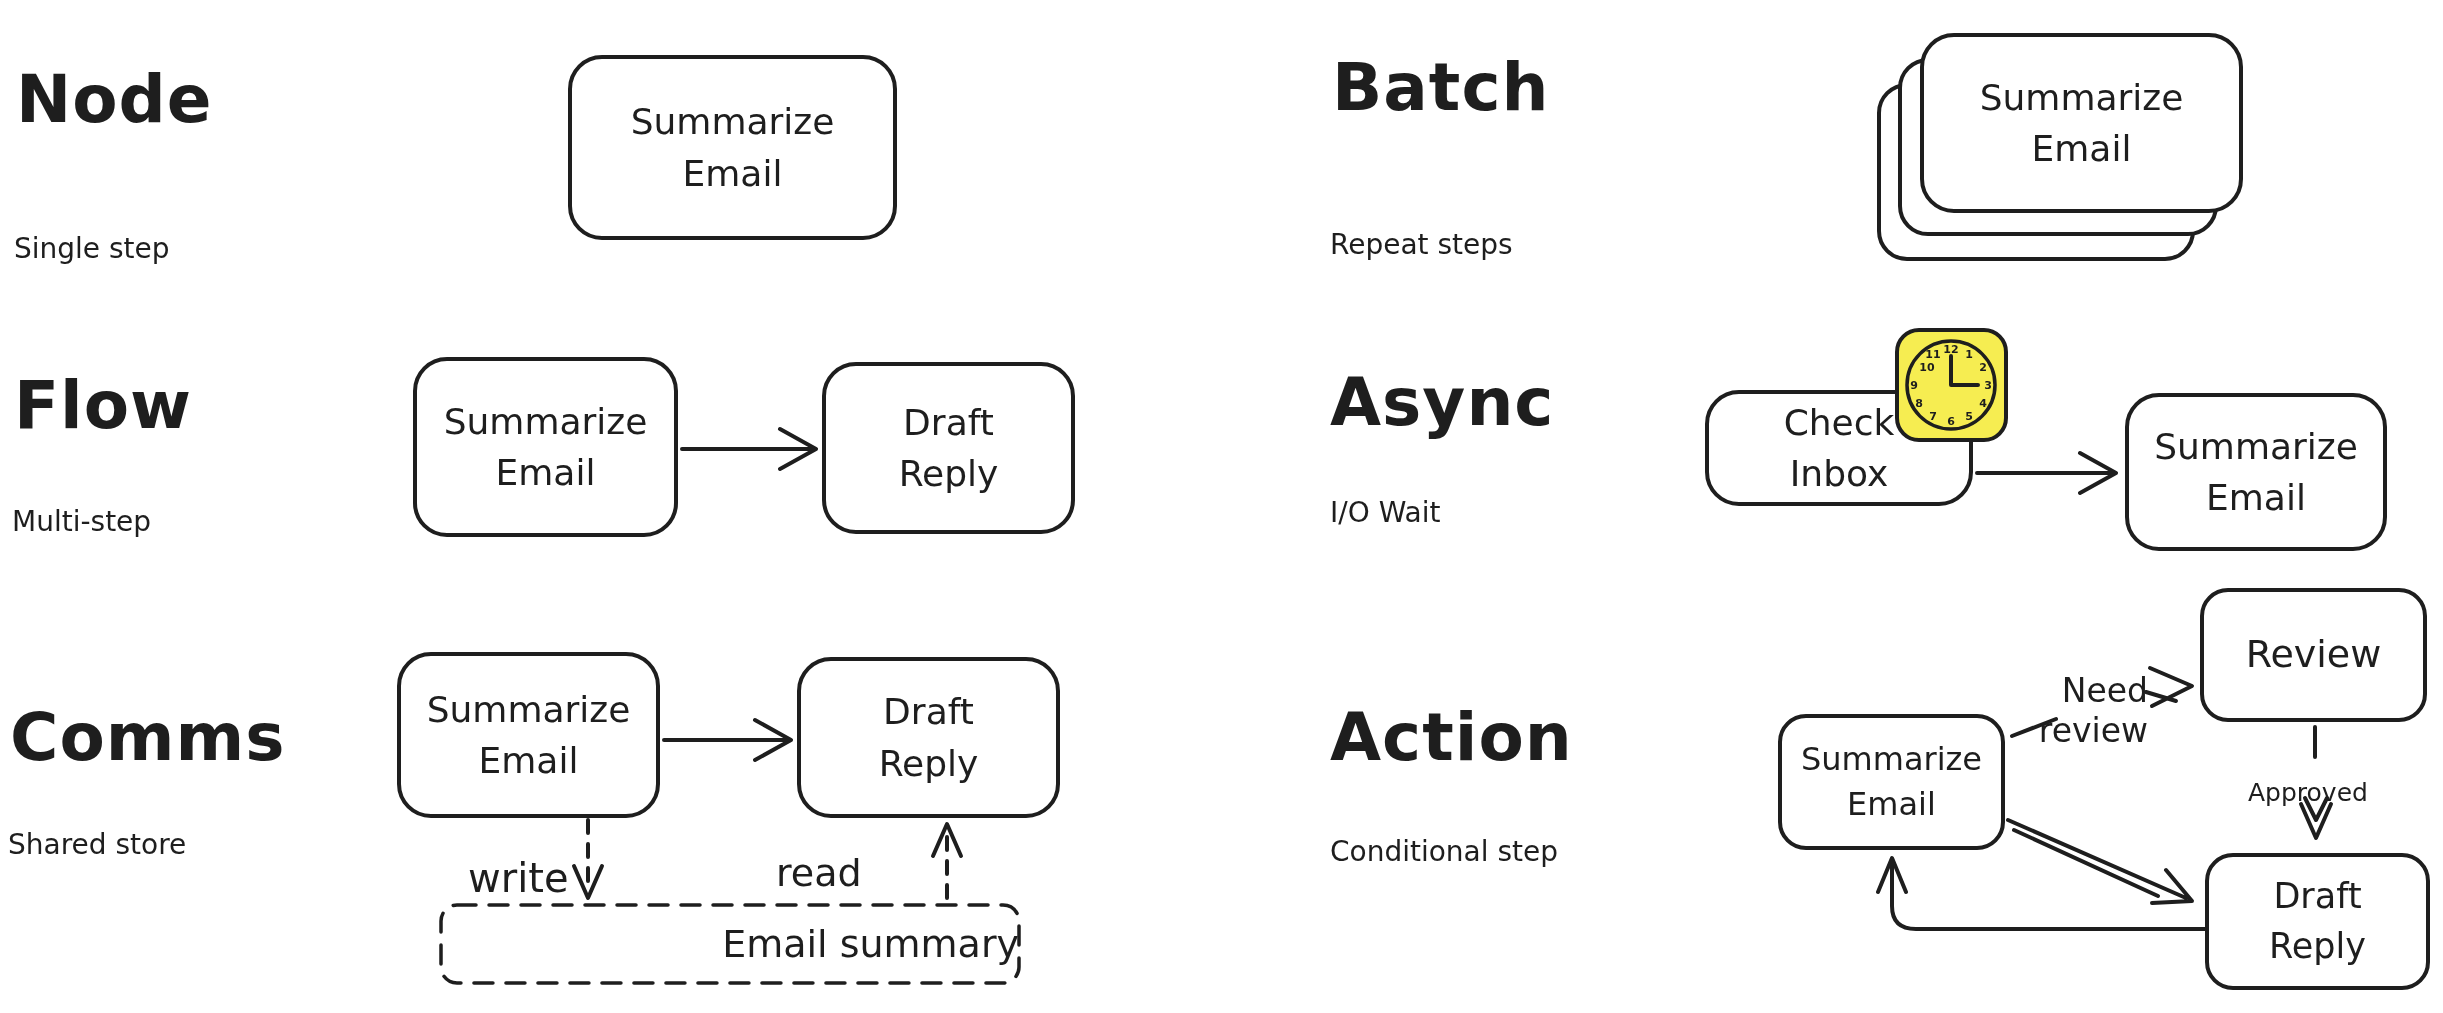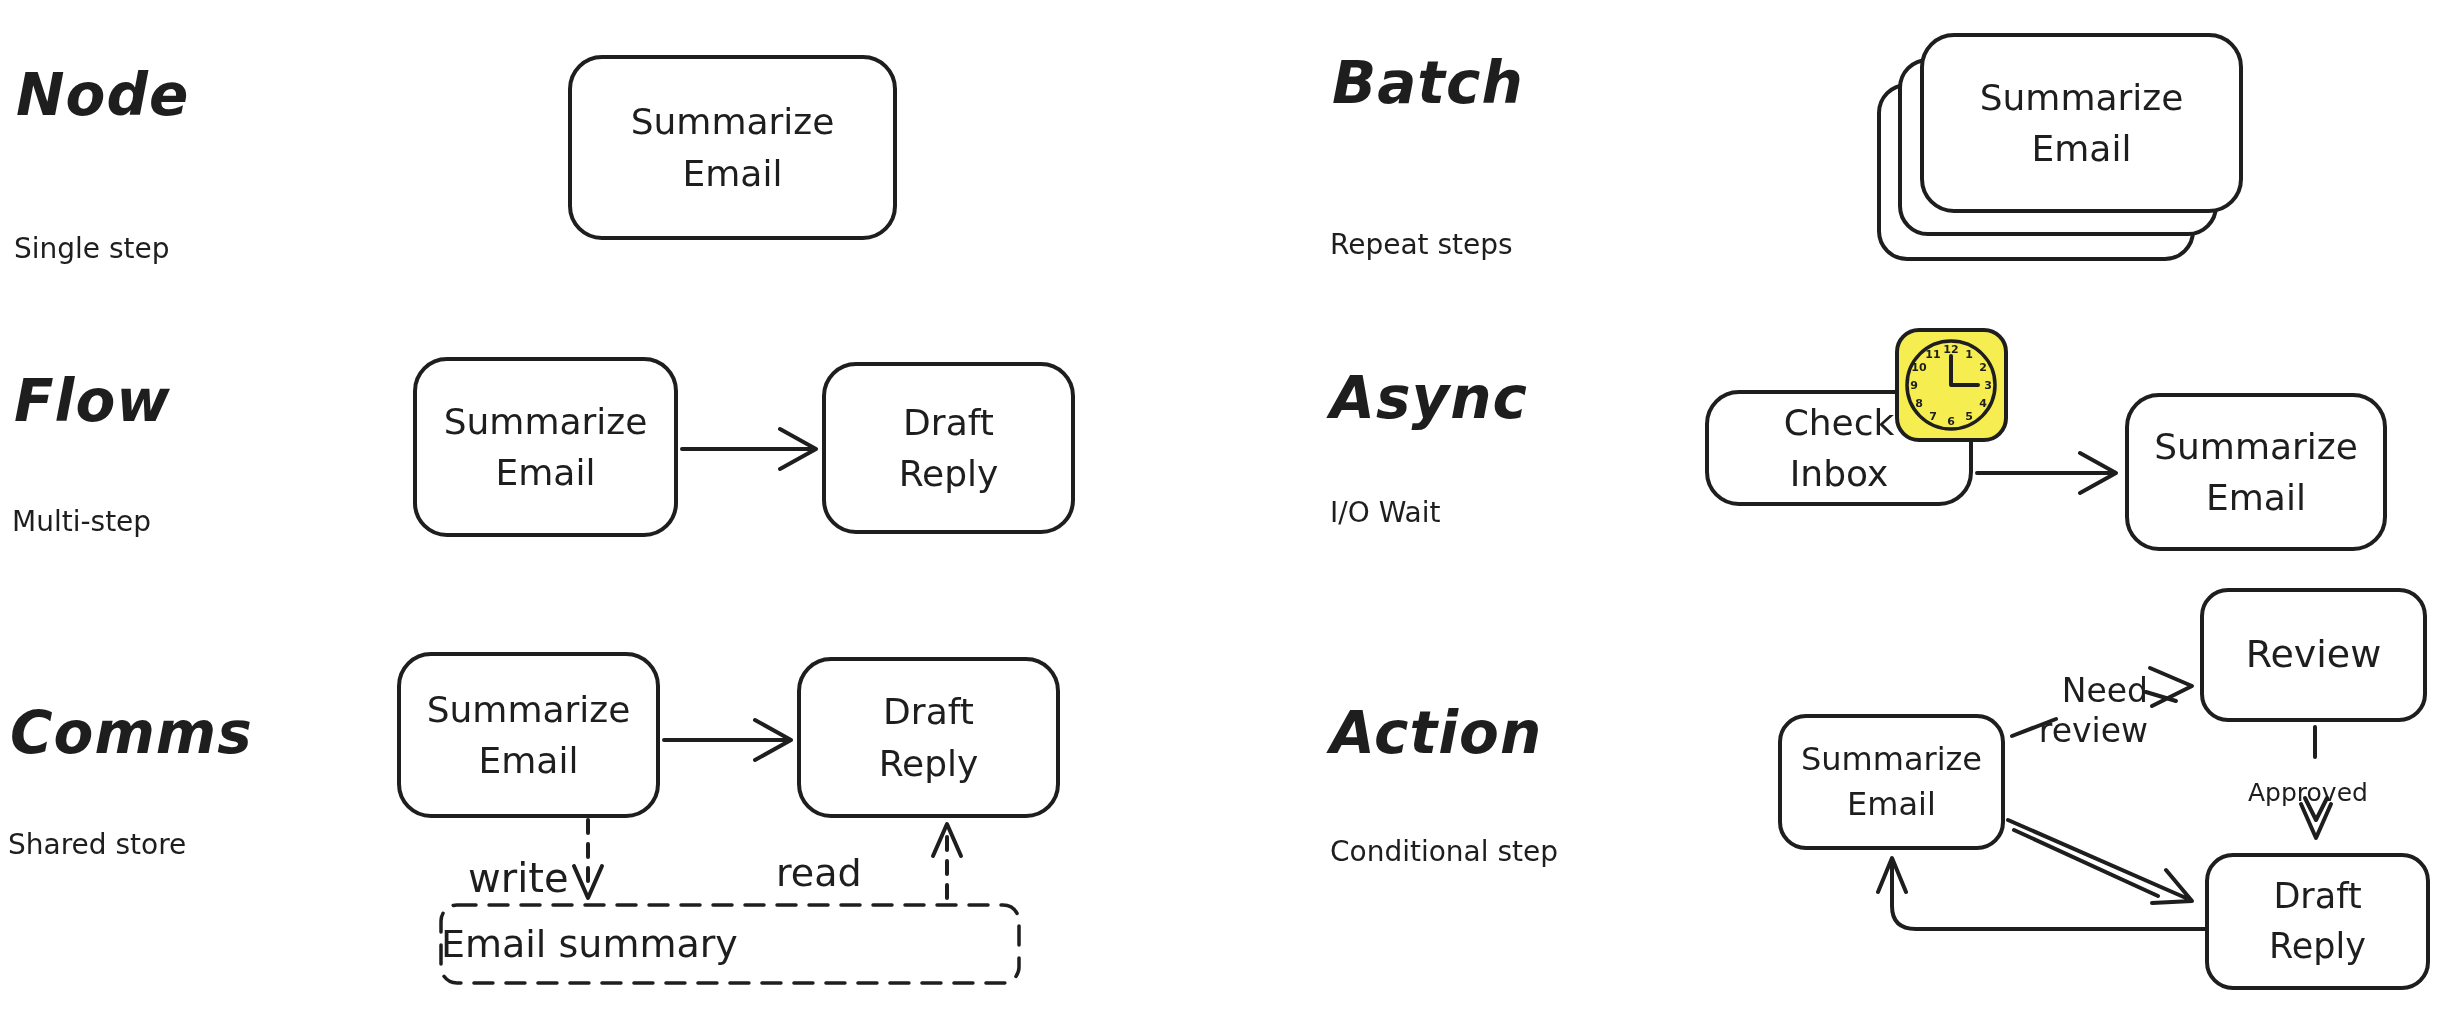--- a/index.html
+++ b/index.html
@@ -2,38 +2,38 @@
 <html><head>
 <meta charset="utf-8">
 <style>
   html,body{margin:0;padding:0;}
   body{
     width:2443px;height:1013px;position:relative;overflow:hidden;
     background:#ffffff;color:#1e1e1e;
     font-family:"DejaVu Sans","Liberation Sans",sans-serif;
   }
   .title{
-    position:absolute;font-size:58px;font-weight:700;letter-spacing:1px;
-    white-space:pre-line;line-height:1.15;font-style:italic;
+    position:absolute;font-size:66px;font-weight:700;letter-spacing:1px;
+    white-space:pre-line;line-height:1.15;
   }
   .sub{
     position:absolute;font-size:28px;font-weight:400;white-space:pre-line;line-height:1.2;
   }
   .box{
     position:absolute;box-sizing:border-box;background:#ffffff;
     border:4px solid #1e1e1e;border-radius:34px;
     display:flex;align-items:center;justify-content:center;
     text-align:center;font-size:36px;line-height:1.42;white-space:pre-line;
     z-index:2;
   }
   .card{position:absolute;box-sizing:border-box;background:#ffffff;
     border:4px solid #1e1e1e;border-radius:30px;z-index:2;}
   .lbl{position:absolute;font-size:34px;line-height:1.2;white-space:pre-line;z-index:4;margin-top:16px;}
   .store-label{
-    position:absolute;display:flex;align-items:center;justify-content:flex-start;
+    position:absolute;display:flex;align-items:center;justify-content:flex-end;
     text-align:center;font-size:38px;z-index:4;
   }
   #wires{position:absolute;left:0;top:0;z-index:3;pointer-events:none;}
   #clock{
     position:absolute;left:1895px;top:328px;width:113px;height:114px;
     box-sizing:border-box;border:4px solid #1e1e1e;border-radius:24px;
     z-index:5;
   }
   #clock .num{
     position:absolute;font-size:11px;font-weight:600;
@@ -136,21 +136,21 @@
   <span class="num" style="left:52px;top:17px">12</span>
   <span class="num" style="left:70px;top:22px">1</span>
   <span class="num" style="left:84px;top:35px">2</span>
   <span class="num" style="left:89px;top:53px">3</span>
   <span class="num" style="left:84px;top:71px">4</span>
   <span class="num" style="left:70px;top:84px">5</span>
   <span class="num" style="left:52px;top:89px">6</span>
   <span class="num" style="left:34px;top:84px">7</span>
   <span class="num" style="left:20px;top:71px">8</span>
   <span class="num" style="left:15px;top:53px">9</span>
-  <span class="num" style="left:20px;top:35px">10</span>
+  <span class="num" style="left:28px;top:35px">10</span>
   <span class="num" style="left:34px;top:22px">11</span>
 </div>
 
 <div class="title" style="left:1330px;top:700px">Action</div>
 <div class="sub" style="left:1330px;top:835px">Conditional step</div>
 <div class="box" style="left:1778px;top:714px;width:227px;height:136px;font-size:32px;border-radius:28px">
   <span>Summarize
 Email</span>
 </div>
 <div class="box" style="left:2200px;top:588px;width:227px;height:134px;font-size:38px;border-radius:28px">

